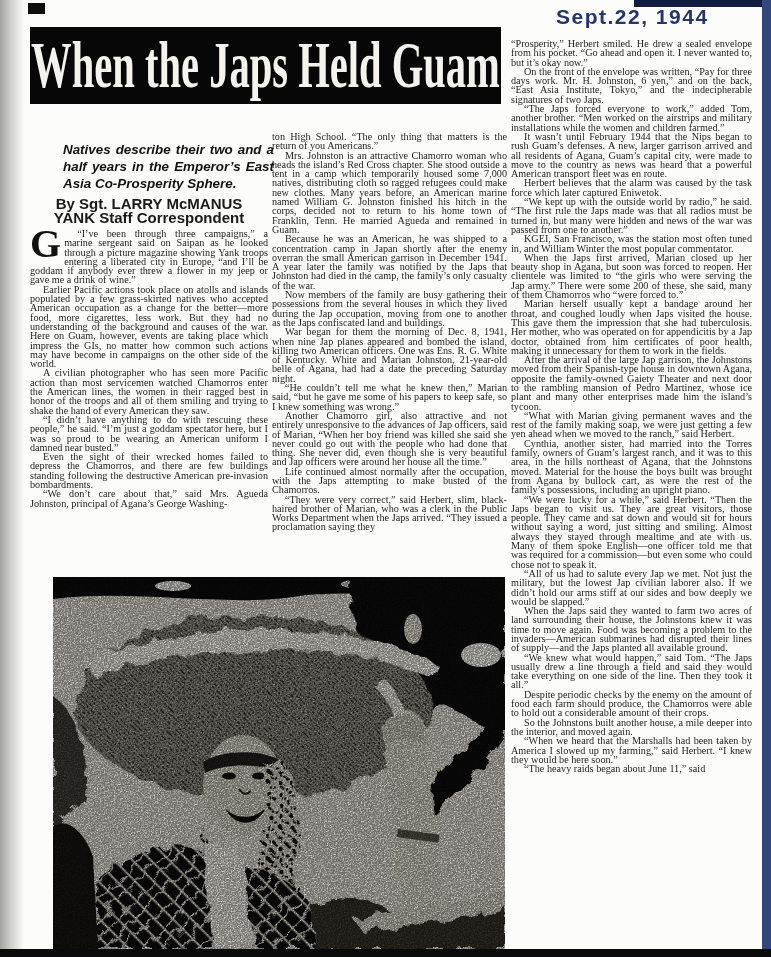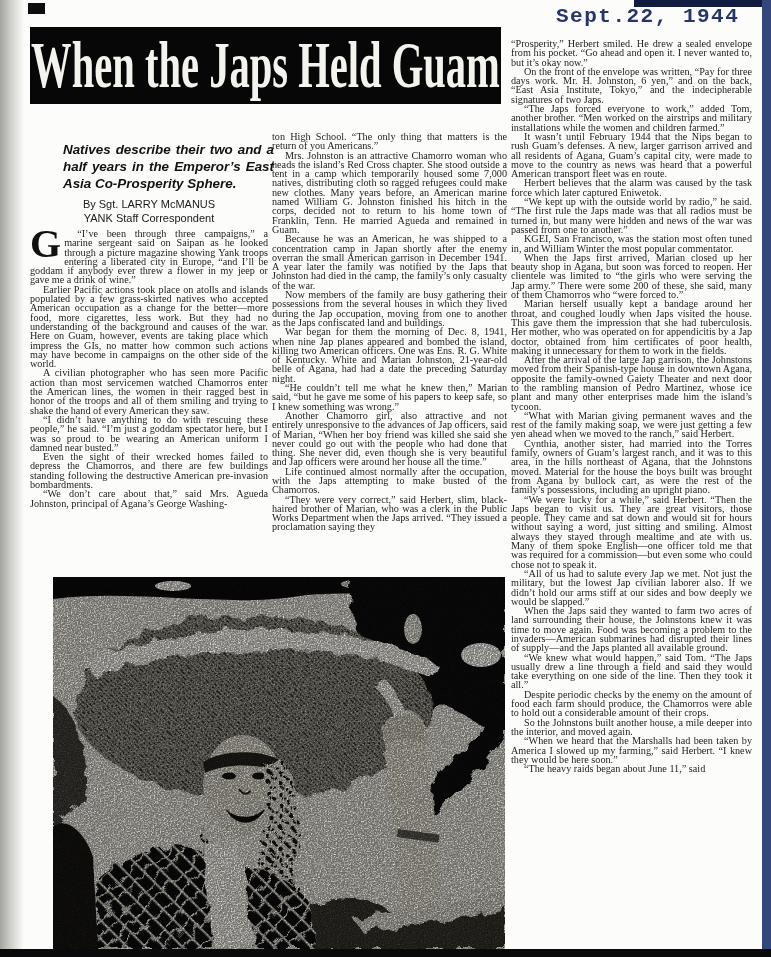--- a/index.html
+++ b/index.html
@@ -5,33 +5,33 @@
   html,body{margin:0;padding:0;background:#ffffff;}
   .page{position:relative;width:771px;height:957px;background:#fcfcfa;overflow:hidden;
         font-family:"Liberation Serif", serif;color:#1e1e1e;}
   .scan-edge-left{position:absolute;left:0;top:0;width:24px;height:957px;
         background:linear-gradient(90deg,#a3a3a0 0%,#cfcfcb 45%,#fcfcfa 100%);}
   .corner-mark{position:absolute;left:28px;top:3px;width:17px;height:11px;background:#0e0e0e;}
   .top-right-bar{position:absolute;left:634px;top:0;width:137px;height:7px;background:#101c40;}
   .right-strip{position:absolute;left:762px;top:0;width:9px;height:957px;background:#34477d;}
   .bottom-bar{position:absolute;left:0;top:949px;width:771px;height:8px;background:#0a0a0a;}
 
-  .date{position:absolute;left:556px;top:5px;font-family:Liberation Mono, monospace;
+  .date{position:absolute;left:556px;top:5px;font-family:Liberation Sans, sans-serif;
         font-weight:bold;font-size:21px;letter-spacing:1.5px;color:#26356b;white-space:nowrap;}
 
   .banner{position:absolute;left:30px;top:27px;width:471px;height:77px;background:#070707;
         display:flex;align-items:center;justify-content:center;overflow:hidden;}
   .banner .title{color:#f4f3ee;font-weight:bold;font-size:52px;white-space:nowrap;
         transform:scale(0.78,1.28);transform-origin:50% 55%;letter-spacing:0px;}
 
   .standfirst{position:absolute;left:63px;top:141px;width:211px;
         font-family:"Liberation Sans", sans-serif;font-weight:bold;font-style:italic;
         font-size:13.4px;line-height:17px;text-align:justify;color:#121212;}
   .byline{position:absolute;left:30px;top:197px;width:238px;text-align:center;
-        font-family:"Liberation Sans", sans-serif;font-weight:normal;font-size:11px;
+        font-family:"Liberation Sans", sans-serif;font-weight:bold;font-size:15px;
         line-height:14px;color:#1a1a1a;}
 
   .col{position:absolute;font-size:10.2px;line-height:9.3px;text-align:justify;color:#1d1d1d;}
   .col p{margin:0;text-indent:13px;}
   .col1{left:30px;top:229px;width:238px;}
   .col2{left:272px;top:132px;width:235px;}
   .col3{left:511px;top:39px;width:241px;}
   .col2 p:first-child,.col3 p:first-child{text-indent:0;}
   .intro-para{text-indent:0 !important;}
   .dropcap{float:left;font-size:40px;line-height:27px;font-weight:bold;

